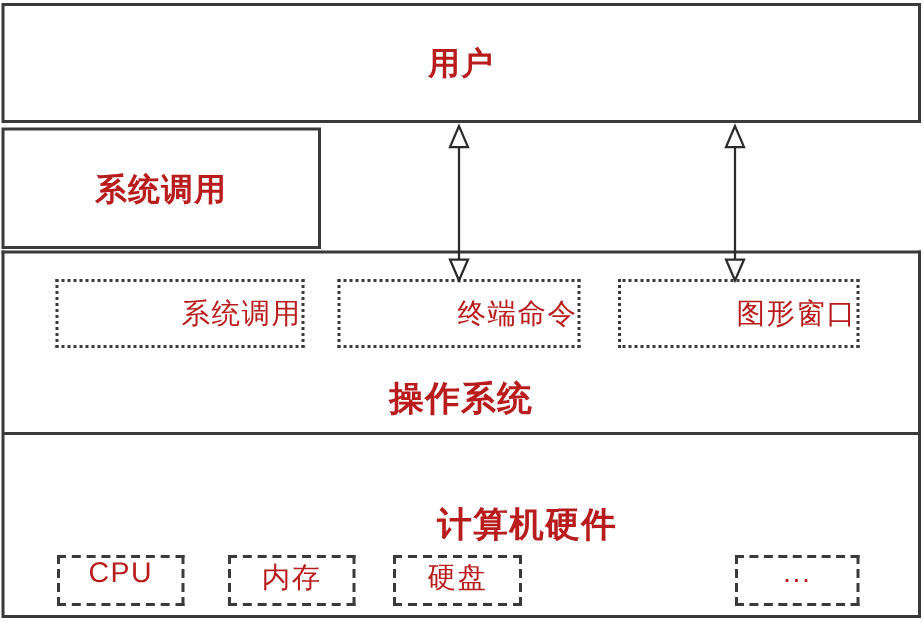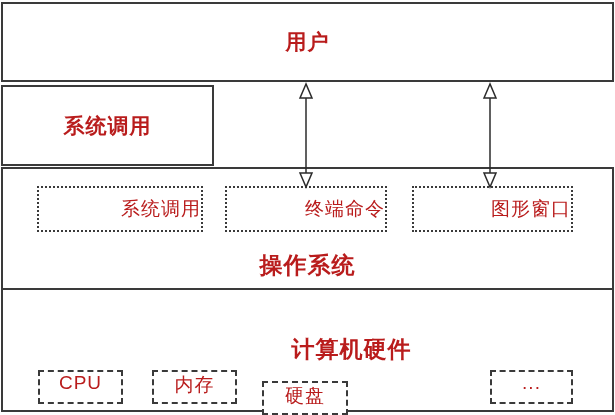--- a/index.html
+++ b/index.html
@@ -59,21 +59,21 @@
     display: flex;
     align-items: flex-start;
     justify-content: center;
     font-size: 19px;
     letter-spacing: 1px;
     top: 370px;
     height: 34px;
   }
   .hw-1 { left: 38px;  width: 85px; }
   .hw-2 { left: 152px; width: 85px; }
-  .hw-3 { left: 262px; width: 86px; margin-top: 11px; }
+  .hw-3 { left: 262px; width: 86px; }
   .hw-4 { left: 378px; width: 84px; }
   .hw-5 { left: 490px; width: 83px; }
 
   .floating-label {
     position: absolute;
     left: 0;
     width: 615px;
     text-align: center;
     font-weight: bold;
     font-size: 23px;

